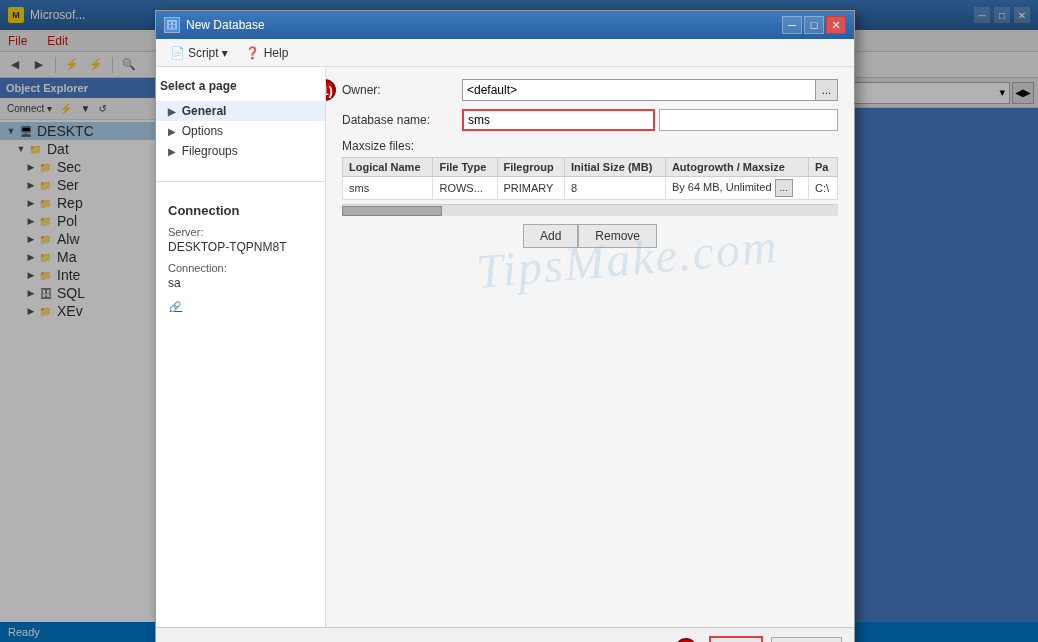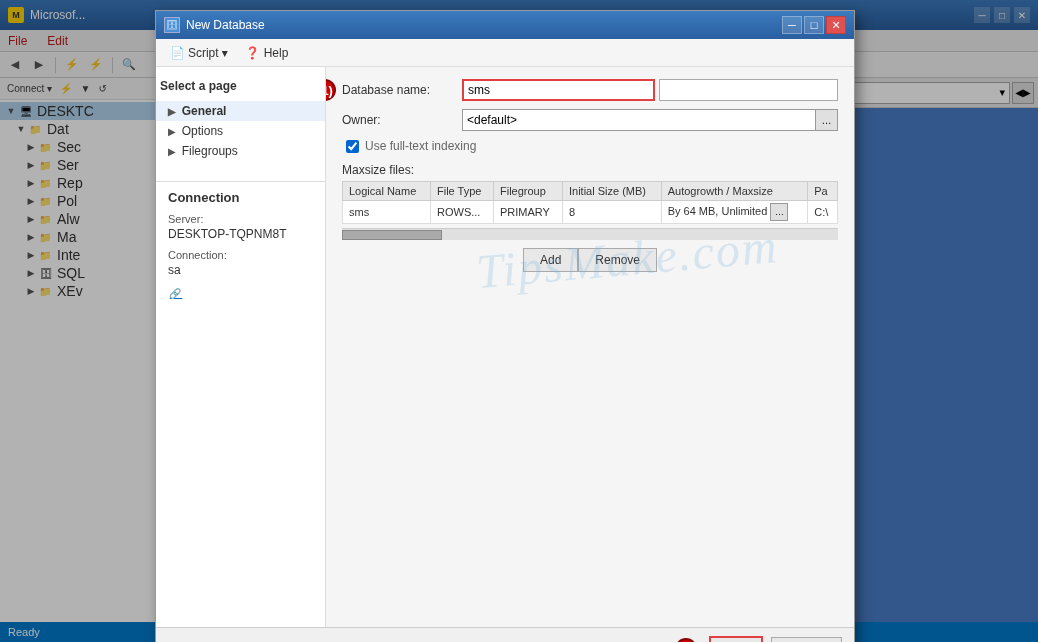--- a/index.html
+++ b/index.html
@@ -307,21 +307,21 @@
       gap: 6px;
     }
     .modal-sidebar-item.active { background: #e8f0fb; font-weight: bold; }
 
     .sidebar-arrow { color: #555; font-size: 10px; }
 
     
     .modal-connection {
       background: white;
       border-top: 1px solid #ddd;
-      padding: 8px 12px;
+      padding: 21px 12px;
     }
 
     .connection-header {
       font-size: 13px;
       font-weight: bold;
       color: #333;
       margin-bottom: 8px;
     }
 
     .connection-label {
@@ -445,21 +445,21 @@
       border: 1px solid #ccc;
       background: white;
       font-size: 11px;
     }
 
     .files-table th {
       background: #e8e8e8;
       border: 1px solid #ccc;
       padding: 3px 6px;
       text-align: left;
-      font-weight: normal;
+      font-weight: bold;
       font-size: 11px;
       color: #333;
     }
 
     .files-table td {
       border: 1px solid #ddd;
       padding: 2px 6px;
       color: #333;
       font-size: 11px;
     }
@@ -594,20 +594,23 @@
     <div class="toolbar-sep"></div>
     <button class="toolbar-btn">⚡</button>
     <button class="toolbar-btn">⚡</button>
     <div class="toolbar-sep"></div>
     <button class="toolbar-btn">🔍</button>
   </div>
 
   <div class="main-content">
 
     <div class="object-explorer">
+      <div class="oe-header">
+        <span>Object Explorer</span>
+      </div>
       <div class="oe-toolbar">
         <span class="oe-toolbar-btn">Connect ▾</span>
         <button class="oe-toolbar-btn">⚡</button>
         <button class="oe-toolbar-btn">▼</button>
         <button class="oe-toolbar-btn">↺</button>
       </div>
       <div class="oe-tree">
 
         <div class="tree-item selected">
           <span class="tree-indent" style="width:4px"></span>
@@ -749,37 +752,33 @@
         </div>
       </div>
 
       <div class="modal-main">
 
         <div style="position:relative;">
           <span class="callout" style="position:absolute; top:0; left:-28px; z-index:10;">(1)</span>
         </div>
 
         <div class="form-row">
-          <span class="form-label">Database name:</span>
-          <input class="form-input highlighted" type="text" value="sms" style="">
-          <input type="text" style="flex: 0.5 1 0%; height: 22px; border: 1px solid rgb(170, 170, 170); margin-left: 4px; background: white;" value="">
-        </div>
-
-        <div class="form-row">
           <span class="form-label">Owner:</span>
           <div class="form-input-with-btn">
             <input class="form-input" type="text" value="&lt;default&gt;" style="">
             <button class="form-browse-btn">…</button>
           </div>
         </div>
 
-        <div class="form-checkbox-row">
-          <input type="checkbox" class="form-checkbox" checked="" style="">
-          <label class="form-checkbox-label">Use full-text indexing</label>
-        </div>
+        <div class="form-row">
+          <span class="form-label">Database name:</span>
+          <input class="form-input highlighted" type="text" value="sms" style="">
+          <input type="text" style="flex: 0.5 1 0%; height: 22px; border: 1px solid rgb(170, 170, 170); margin-left: 4px; background: white;" value="">
+        </div>
+
 
         <div class="files-section">
           <div class="files-label">Maxsize files:</div>
           <div class="table-scroll">
             <table class="files-table">
               <thead>
                 <tr>
                   <th>Logical Name</th>
                   <th>File Type</th>
                   <th>Filegroup</th>

